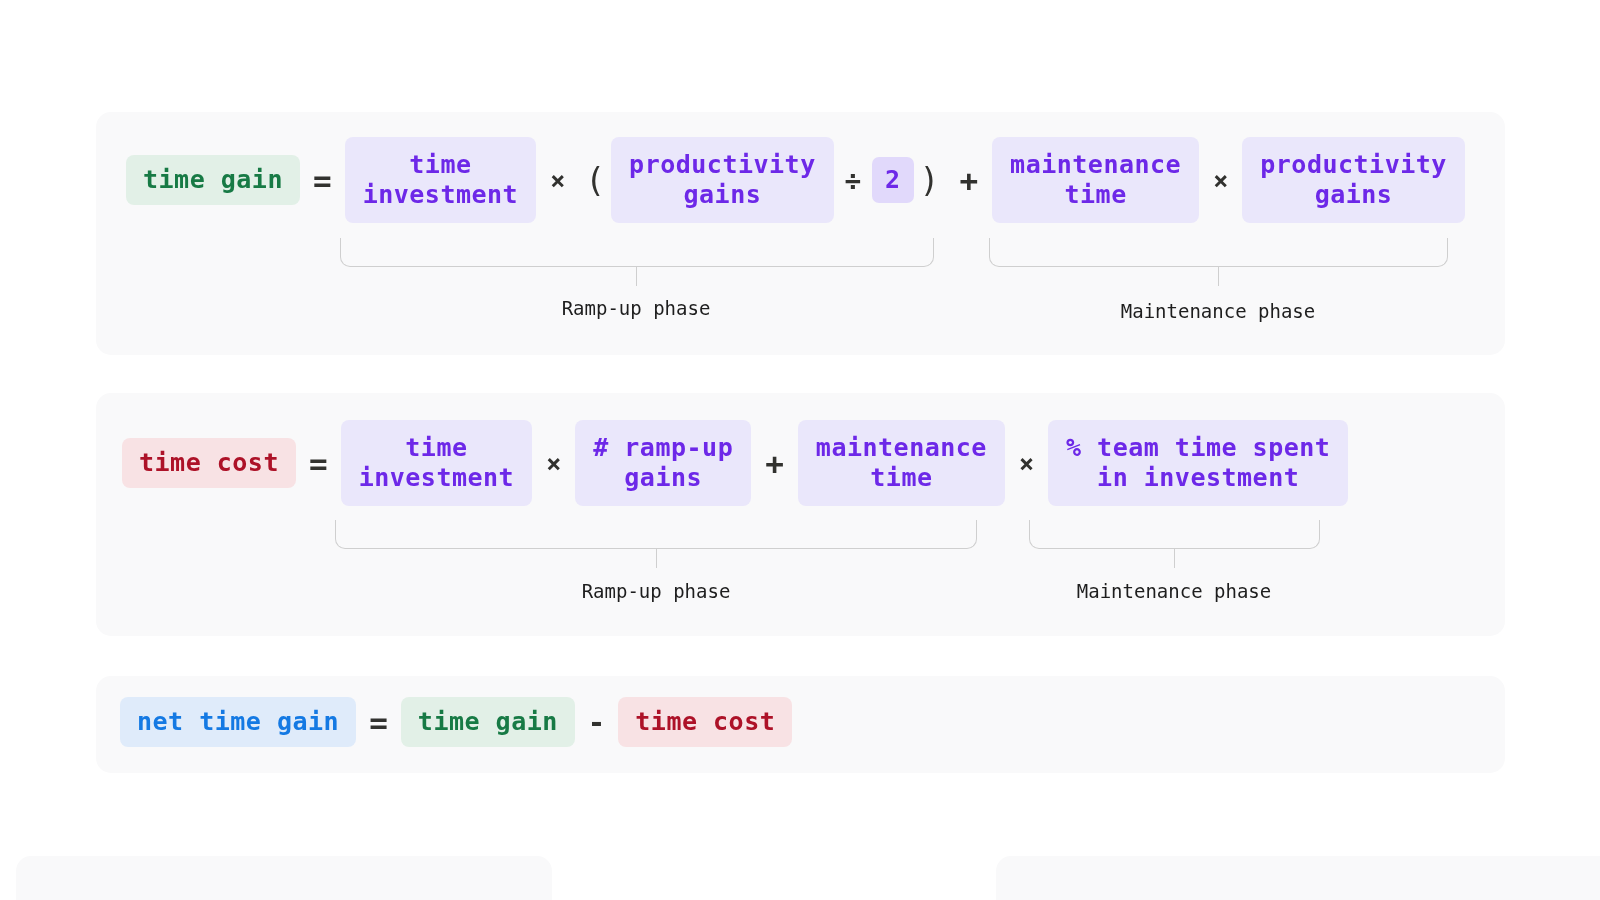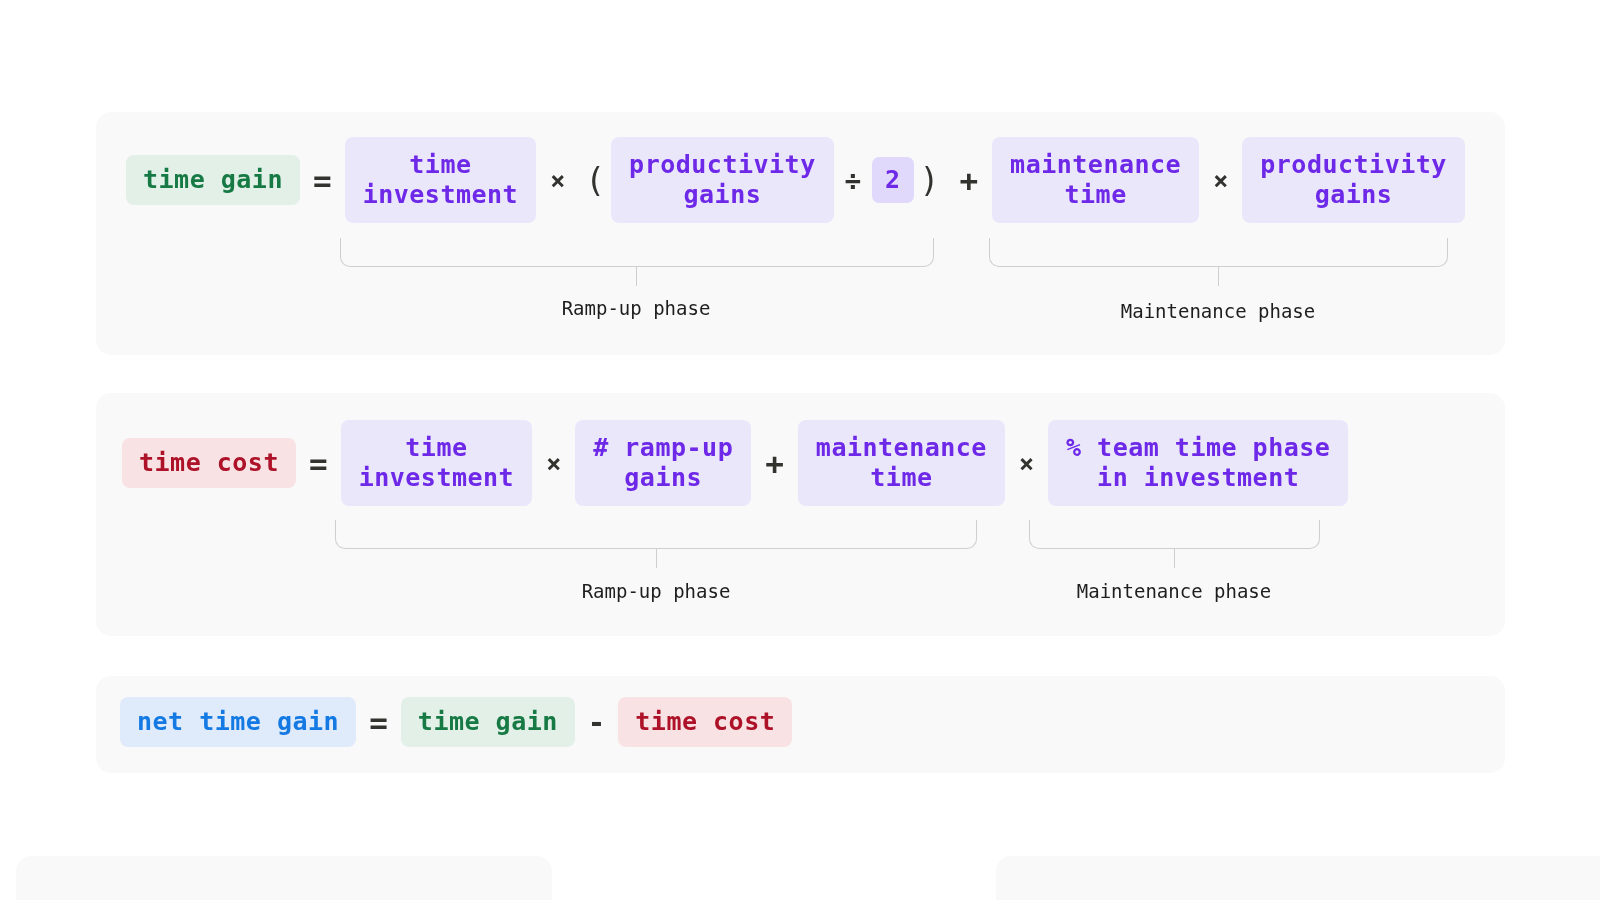--- a/index.html
+++ b/index.html
@@ -253,21 +253,21 @@
     <span class="op op-plus">+</span>
 
     <span class="chip chip-var">
       <span class="chip-line">maintenance</span>
       <span class="chip-line">time</span>
     </span>
 
     <span class="op op-times">×</span>
 
     <span class="chip chip-var">
-      <span class="chip-line">% team time phase</span>
+      <span class="chip-line">% team time spent</span>
       <span class="chip-line">in investment</span>
     </span>
   </div>
 
   <div class="brace" id="brace-r2-ramp"></div>
   <div class="brace-tick" id="tick-r2-ramp"></div>
   <div class="phase-label" id="lbl-r2-ramp">Ramp-up phase</div>
 
   <div class="brace" id="brace-r2-maint"></div>
   <div class="brace-tick" id="tick-r2-maint"></div>

